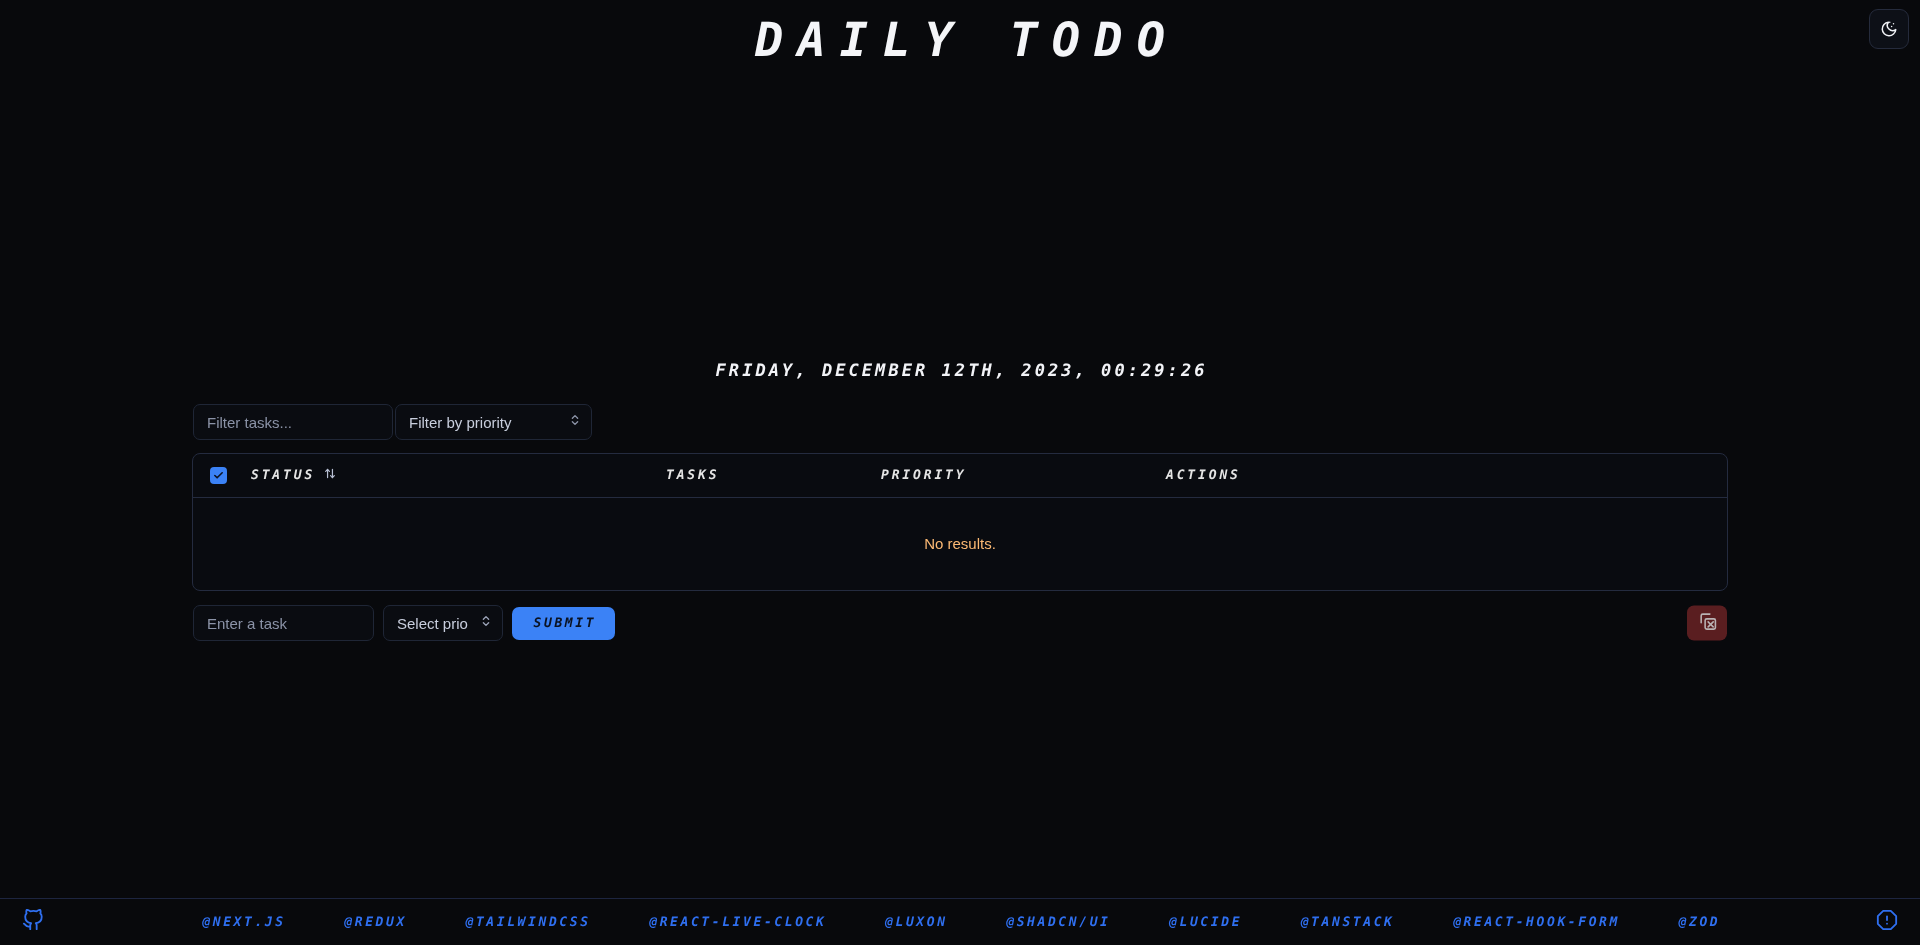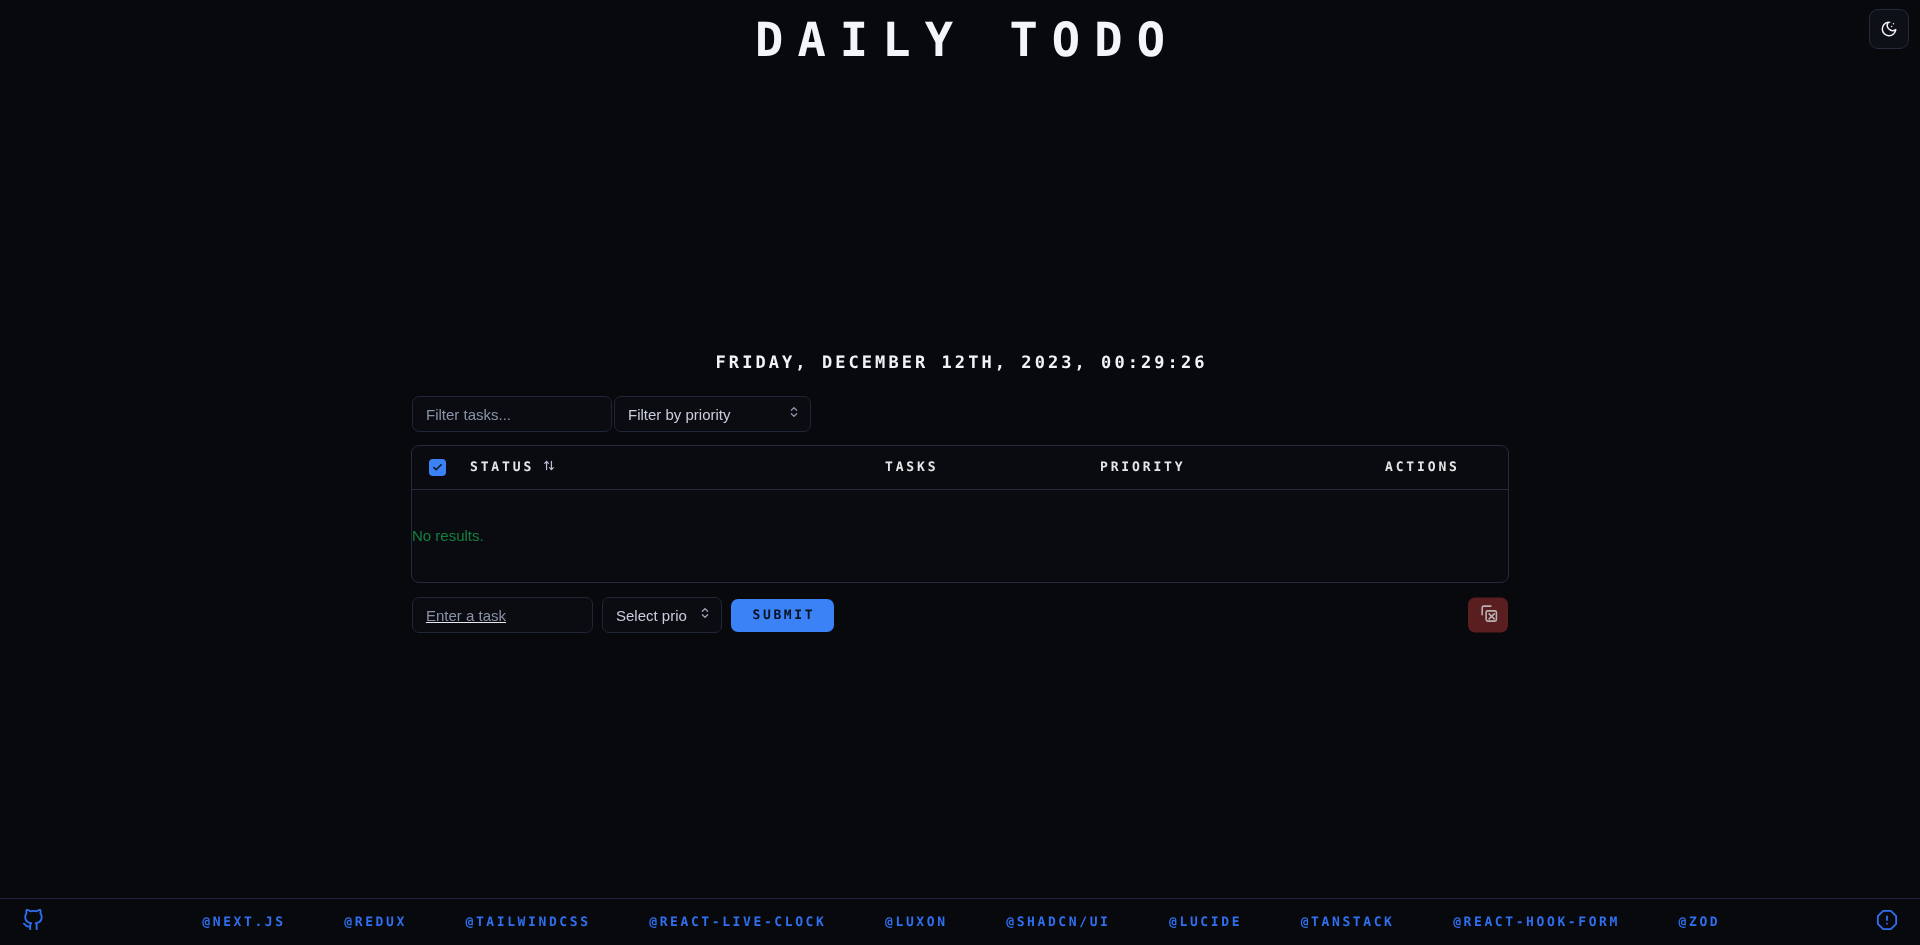--- a/index.html
+++ b/index.html
@@ -18,20 +18,21 @@
   }
 
   
   .pixel {
     font-family: "DejaVu Sans Mono", monospace;
     font-weight: 700;
     letter-spacing: 0.22em;
     -webkit-font-smoothing: none;
     font-smooth: never;
     text-rendering: geometricPrecision;
+    font-style: italic;
   }
 
   
   .theme-toggle {
     position: absolute;
     top: 9px;
     right: 11px;
     width: 40px;
     height: 40px;
     border: 1px solid #252b3c;
@@ -56,22 +57,22 @@
     color: #f4f5f8;
     letter-spacing: 0.3em;
     text-indent: 0.3em;
   }
 
   
   .stage {
     position: absolute;
     left: 50%;
     transform: translateX(-50%);
-    top: 352px;
-    width: 1098px;
+    top: 360px;
+    width: 1536px;
   }
 
   .clock {
     text-align: center;
     font-size: 17px;
     line-height: 22px;
     color: #f2f3f7;
     letter-spacing: 0.18em;
     text-indent: 0.18em;
     margin-bottom: 22px;
@@ -164,36 +165,37 @@
     background: #3b82f6;
     display: inline-flex;
     align-items: center;
     justify-content: center;
     cursor: pointer;
     vertical-align: middle;
   }
 
   .empty-row td {
     height: 93px;
+    text-align: center;
     font-size: 15px;
-    color: #15803d;
+    color: #fdba74;
     font-family: "Liberation Sans", sans-serif;
     letter-spacing: 0;
   }
 
   
   .form-row {
     display: flex;
     align-items: center;
     gap: 9px;
     margin-top: 14px;
     position: relative;
     padding-left: 1px;
   }
-  .task-input { width: 181px; text-decoration: underline; }
+  .task-input { width: 181px; }
   .priority-select { width: 120px; }
 
   .submit-btn {
     height: 33px;
     padding: 0 19px;
     border: none;
     border-radius: 7px;
     background: #3b82f6;
     color: #0a1222;
     font-size: 13px;

